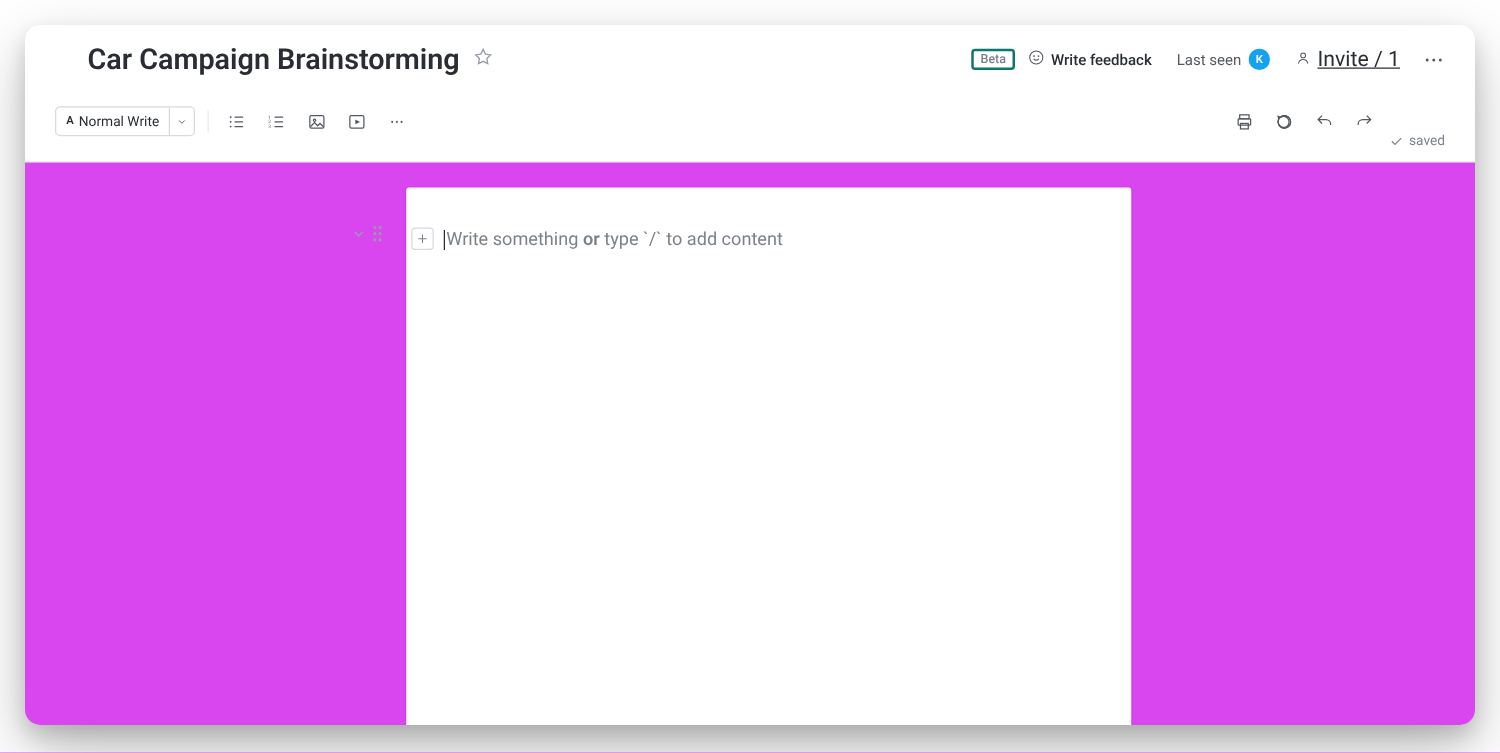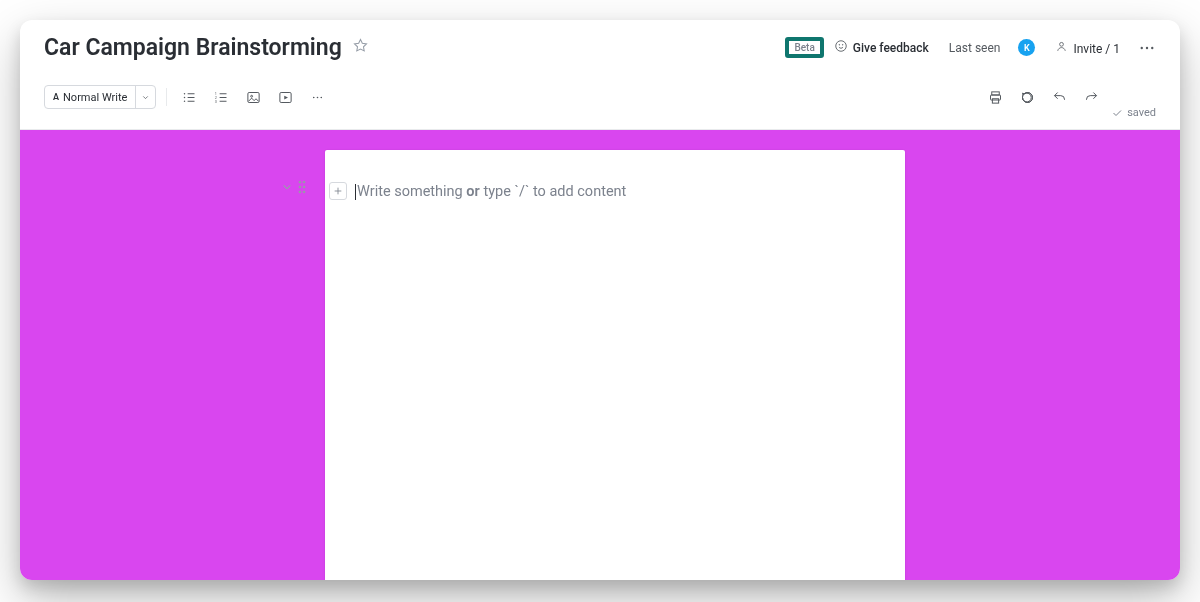--- a/index.html
+++ b/index.html
@@ -25,40 +25,41 @@
       overflow: hidden;
       display: flex;
       flex-direction: column;
     }
     
     .header {
       display: flex;
       align-items: center;
       padding: 14px 24px 8px 24px;
       gap: 10px;
+      margin-left: 26px;
     }
     .doc-title {
       font-size: 23px;
       font-weight: 600;
       color: #2a2e34;
     }
     .star-icon svg {
       width: 17px;
       height: 17px;
       stroke: #979ea8;
       fill: none;
       stroke-width: 1.5;
     }
     .header-spacer {
       flex: 1;
     }
     .beta-badge {
       font-size: 10px;
       color: #7c828d;
-      border: 4px solid #0f766e;
+      border: 2px solid #0f766e;
       border-radius: 3px;
       padding: 1px 5px;
       font-weight: 500;
     }
     .feedback {
       display: flex;
       align-items: center;
       gap: 5px;
       font-size: 12px;
       color: #2a2e34;
@@ -68,45 +69,46 @@
     .feedback svg {
       width: 14px;
       height: 14px;
       stroke: #54595f;
       fill: none;
       stroke-width: 1.5;
     }
     .last-seen {
       display: flex;
       align-items: center;
-      gap: 18px;
+      gap: 6px;
       font-size: 12px;
       color: #54595f;
       margin-left: 10px;
     }
     .avatar {
       width: 17px;
       height: 17px;
       border-radius: 50%;
       background: #17a2f0;
       color: #fff;
       font-size: 9px;
       font-weight: 600;
       display: flex;
       align-items: center;
       justify-content: center;
     }
     .invite {
       display: flex;
       align-items: flex-end;
       gap: 5px;
-      font-size: 12px;
+      font-size: 17px;
       color: #2a2e34;
       margin-left: 10px;
       cursor: pointer;
+      text-decoration: underline;
     }
     .invite svg {
       width: 13px;
       height: 13px;
       stroke: #54595f;
       fill: none;
       stroke-width: 1.5;
     }
     .more-btn {
       margin-left: 8px;
@@ -286,21 +288,21 @@
     <div class="beta-badge">Beta</div>
     <div class="feedback">
       <span>
         <svg viewBox="0 0 24 24">
             <circle cx="12" cy="12" r="9"></circle>
             <path d="M8.5 14c1 1.2 2.2 1.8 3.5 1.8s2.5-.6 3.5-1.8"></path>
             <circle cx="9" cy="10" r="0.5" fill="#54595f"></circle>
             <circle cx="15" cy="10" r="0.5" fill="#54595f"></circle>
           </svg>
       </span>
-      <span>Give feedback</span>
+      <span>Write feedback</span>
     </div>
     <div class="last-seen">
       <span>Last seen</span>
       <div class="avatar">K</div>
     </div>
     <div class="invite">
       <span>
         <svg viewBox="0 0 24 24">
             <circle cx="12" cy="8" r="3.5"></circle>
             <path d="M5 20c1-4 4-6 7-6s6 2 7 6"></path>

